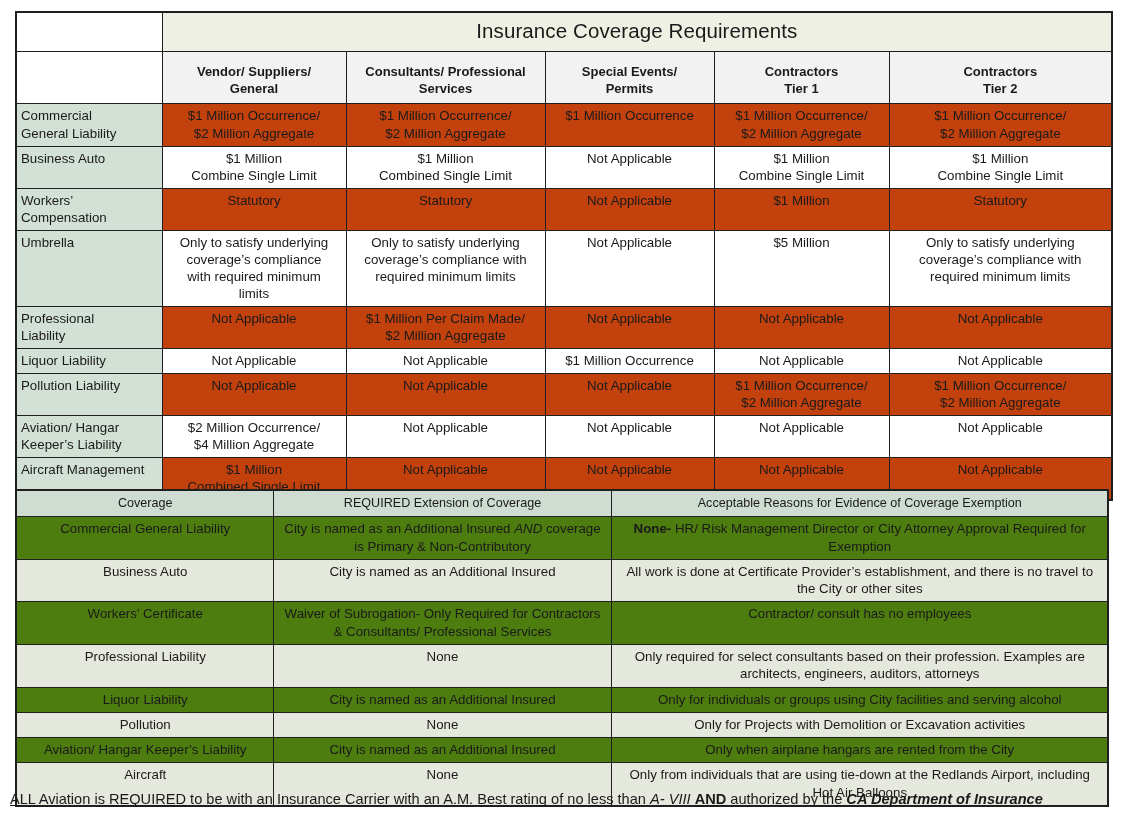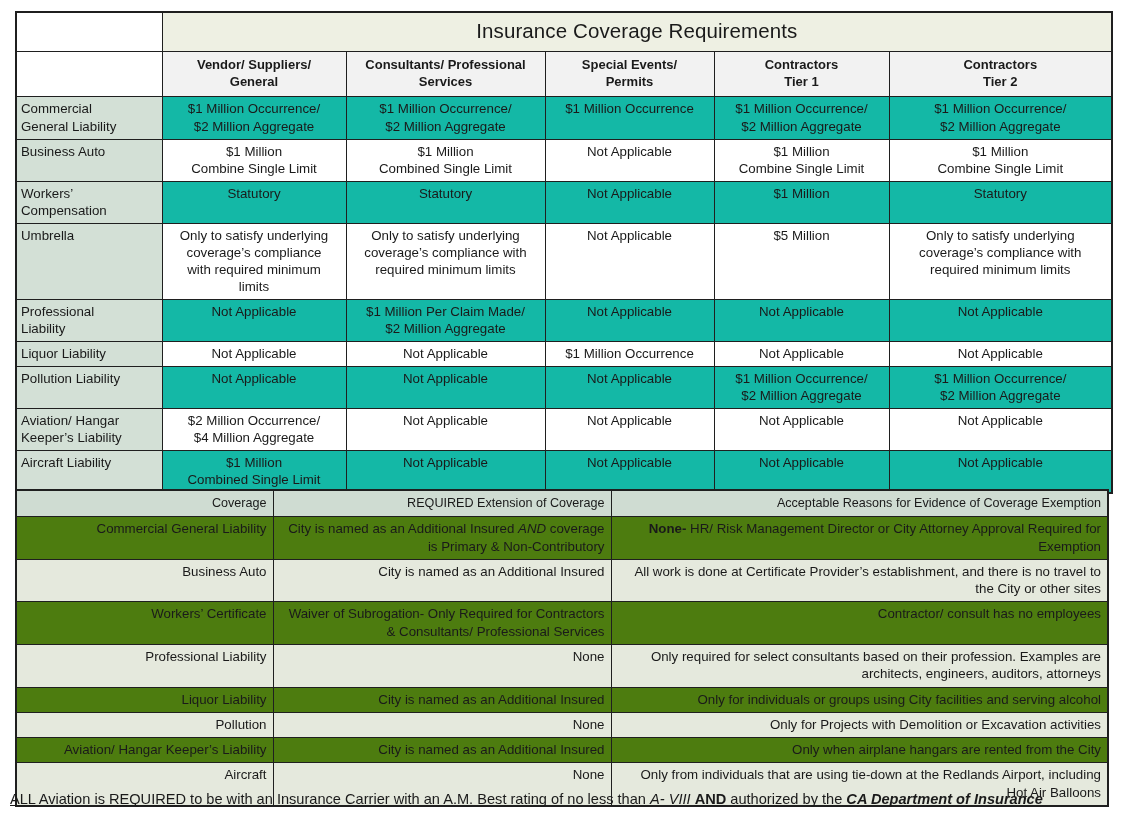--- a/index.html
+++ b/index.html
@@ -54,33 +54,33 @@
     font-size: 20.5px;
     letter-spacing: .1px;
     padding: 5px 4px 7px 4px;
   }
   .t1 .colhead {
     background: #f2f2f2;
     text-align: center;
     font-weight: bold;
     font-size: 13px;
     vertical-align: middle;
-    padding: 5px 4px 6px 4px;
+    padding: 12px 4px 6px 4px;
   }
   .t1 .rowhead {
     background: #d3e0d6;
     text-align: left;
     font-size: 13.3px;
     vertical-align: top;
   }
   .t1 .cell {
     text-align: center;
     font-size: 13.3px;
   }
-  .t1 tr.alt .cell { background: #14b8a6; }
+  .t1 tr.alt .cell { background: #c2410c; }
   .t1 tr.plain .cell { background: #ffffff; }
 
   
   .t1 col.c0 { width: 146px; }
   .t1 col.c1 { width: 184px; }
   .t1 col.c2 { width: 199px; }
   .t1 col.c3 { width: 169px; }
   .t1 col.c4 { width: 175px; }
   .t1 col.c5 { width: 223px; }
 
@@ -93,21 +93,21 @@
   }
   table.t2 {
     border-collapse: collapse;
     table-layout: fixed;
     width: 1092px;
     border: 2px solid #1f1f1f;
   }
   table.t2 td, table.t2 th {
     border: 1px solid #1f1f1f;
     font-weight: normal;
-    text-align: right;
+    text-align: center;
     vertical-align: top;
     padding: 3px 6px 4px 7px;
     font-size: 13.3px;
     line-height: 1.3;
   }
   .t2 .hdr {
     background: #cfdcd2;
     font-size: 12.6px;
     padding: 4px 6px 5px 7px;
   }
@@ -218,21 +218,21 @@
           </tr>
           <tr class="plain">
             <td class="rowhead">Aviation/ Hangar<br>Keeper’s Liability</td>
             <td class="cell">$2 Million Occurrence/<br>$4 Million Aggregate</td>
             <td class="cell">Not Applicable</td>
             <td class="cell">Not Applicable</td>
             <td class="cell">Not Applicable</td>
             <td class="cell">Not Applicable</td>
           </tr>
           <tr class="alt">
-            <td class="rowhead">Aircraft Liability</td>
+            <td class="rowhead">Aircraft Management</td>
             <td class="cell">$1 Million<br>Combined Single Limit</td>
             <td class="cell">Not Applicable</td>
             <td class="cell">Not Applicable</td>
             <td class="cell">Not Applicable</td>
             <td class="cell">Not Applicable</td>
           </tr>
         </tbody>
     </table>
   </div>
 

